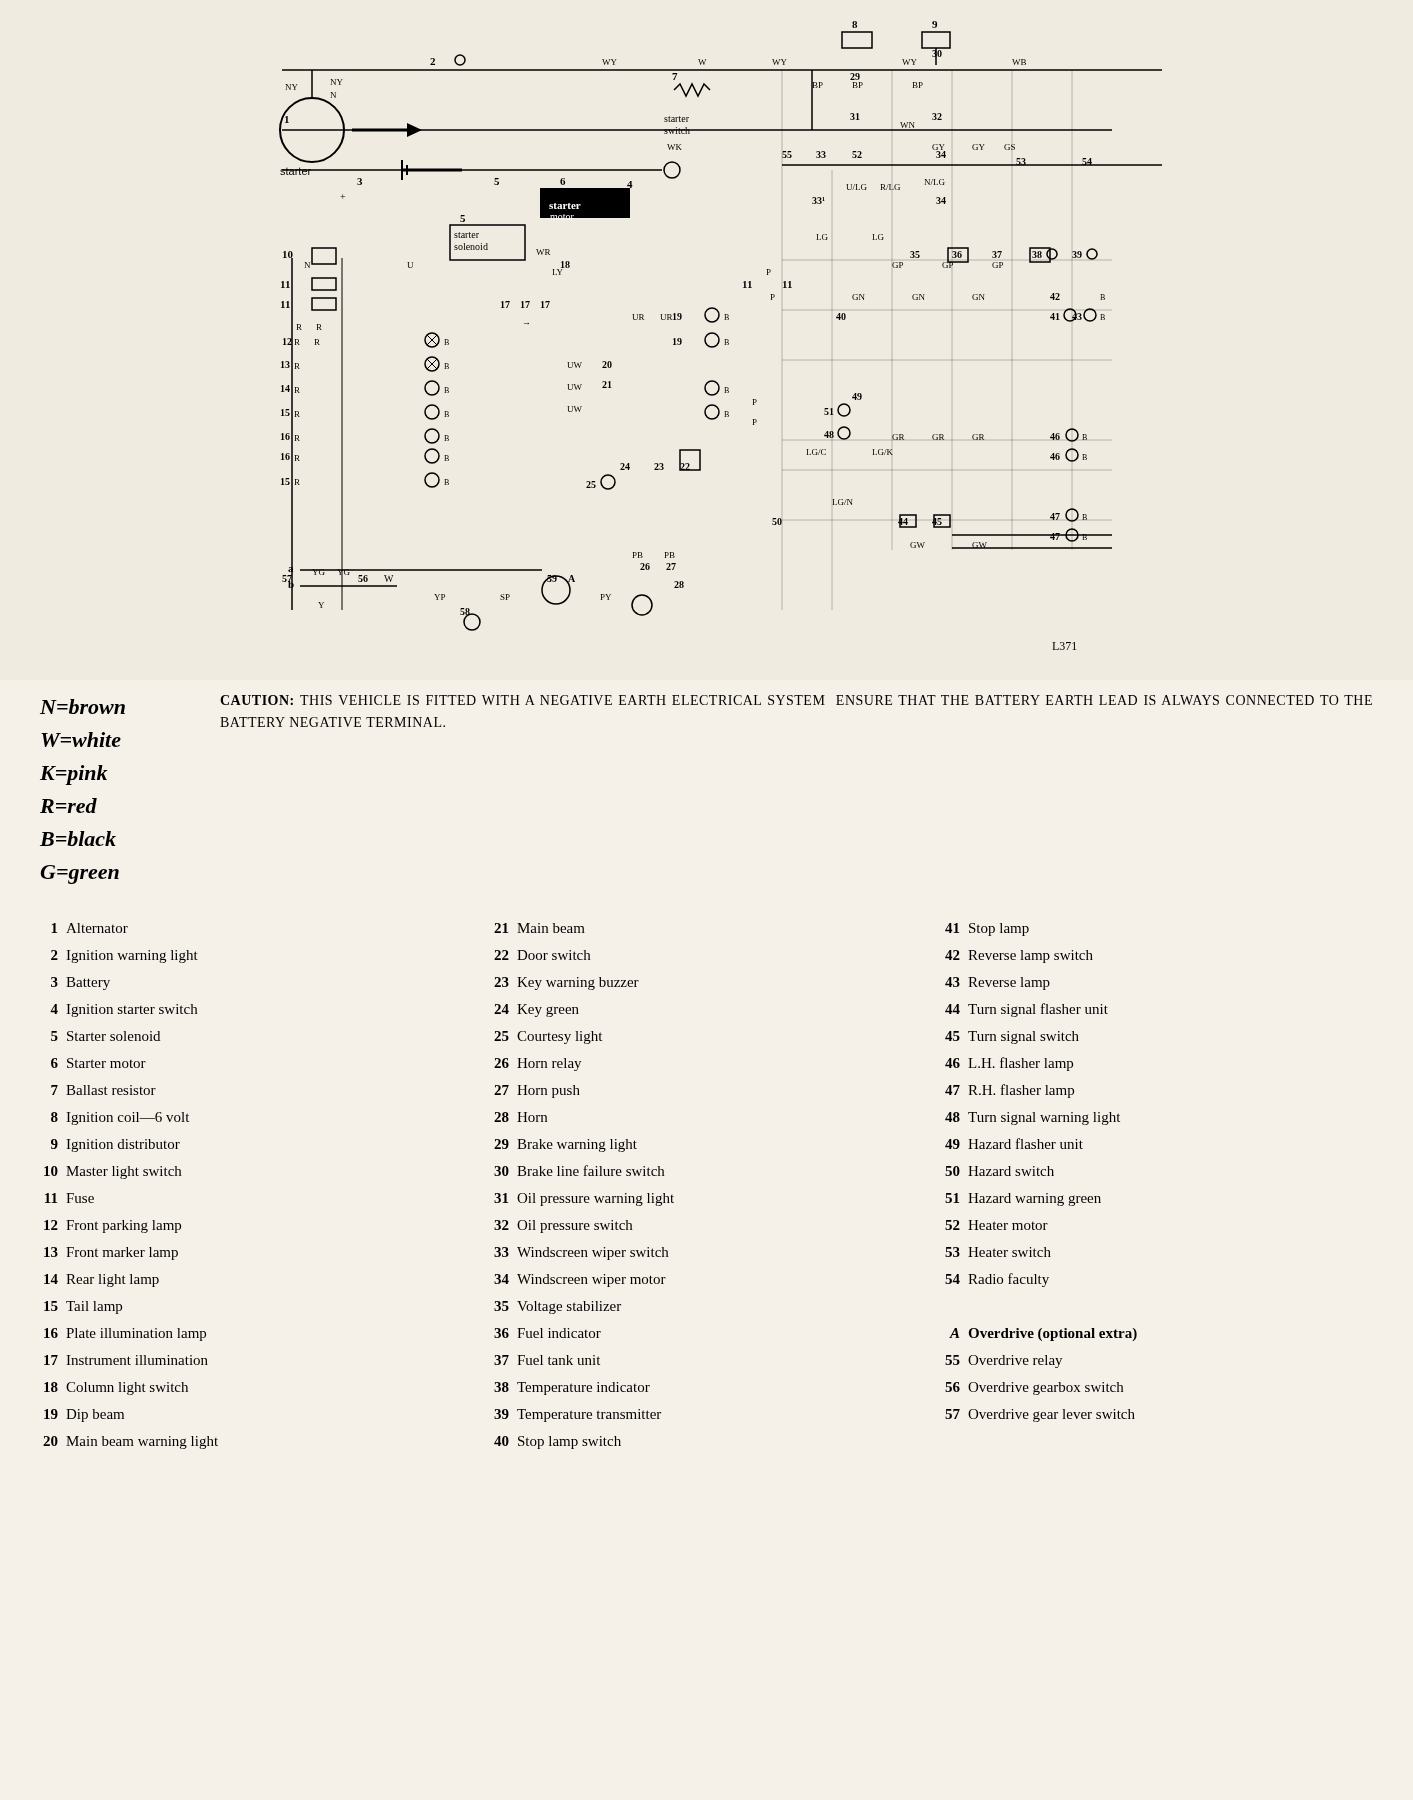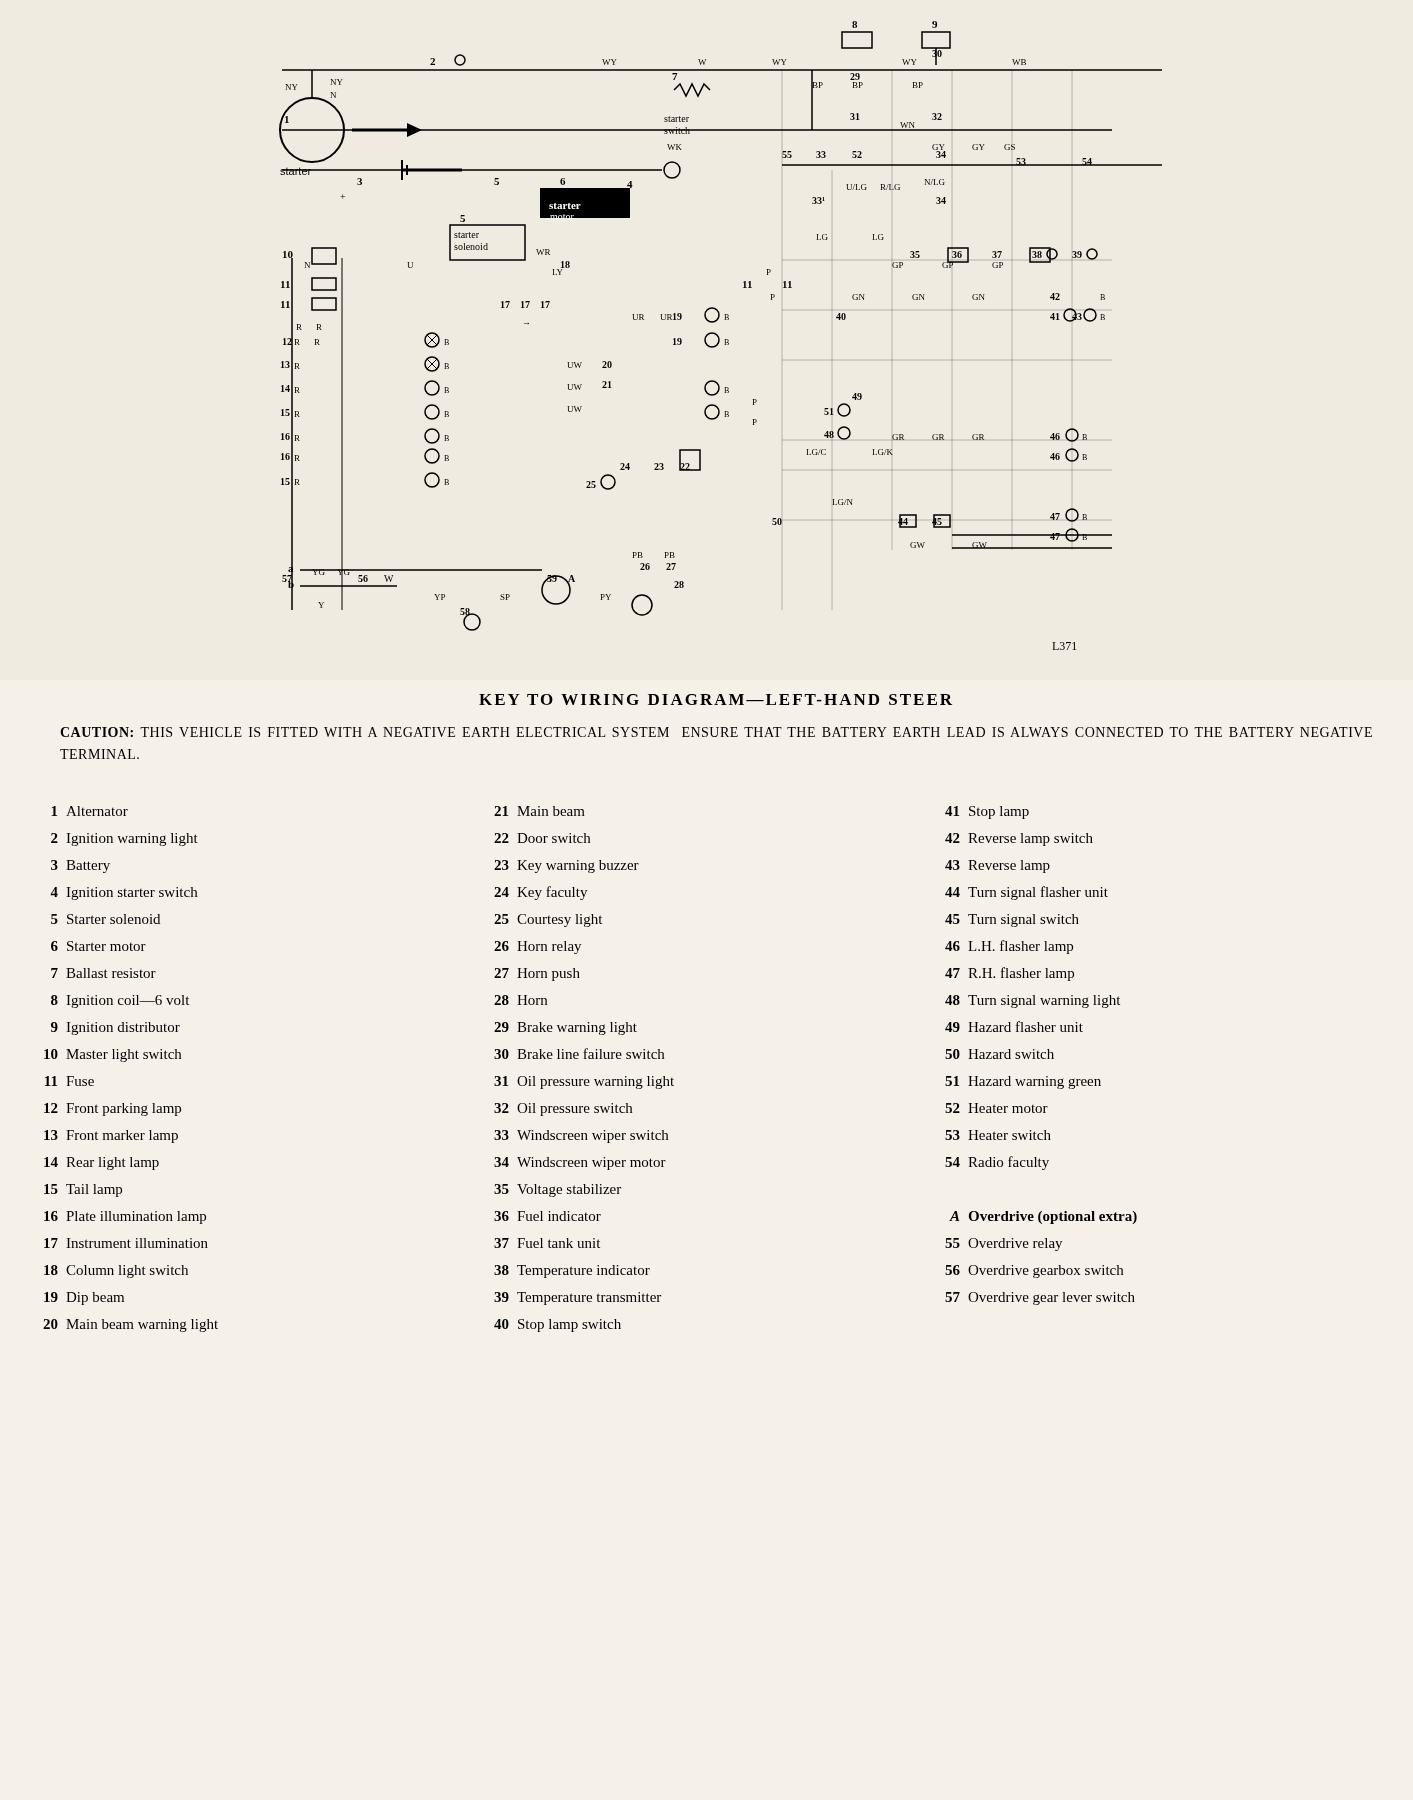--- a/index.html
+++ b/index.html
@@ -494,22 +494,29 @@
 
       <line x1="740" y1="538" x2="900" y2="538" stroke="#000" stroke-width="1.5"></line>
       <line x1="740" y1="525" x2="900" y2="525" stroke="#000" stroke-width="1.5"></line>
     </svg>
   </div>
 
   <div style="position: relative; margin-top: -10px;">
   </div>
 
   <div class="color-key-section">
+    <div class="color-legend">
+      <div class="color-legend-item">N=brown</div>
+      <div class="color-legend-item">W=white</div>
+      <div class="color-legend-item">K=pink</div>
+      <div class="color-legend-item">R=red</div>
+      <div class="color-legend-item">B=black</div>
+      <div class="color-legend-item">G=green</div>
+    </div>
     <div class="key-title-section">
-      <div class="key-title">KEY TO WIRING DIAGRAM—LEFT-HAND STEER</div>
       <div class="caution-text">
         <span class="caution-label">CAUTION: </span><span>THIS VEHICLE IS FITTED WITH A NEGATIVE EARTH ELECTRICAL SYSTEM&nbsp; ENSURE THAT THE BATTERY EARTH LEAD IS ALWAYS CONNECTED TO THE BATTERY NEGATIVE TERMINAL.</span>
       </div>
     </div>
   </div>
 
   <div class="component-list-section">
 
     <div class="component-column">
       <div class="component-item">
@@ -602,21 +609,21 @@
       <div class="component-item">
         <span class="component-num">22</span>
         <span class="component-name">Door switch</span>
       </div>
       <div class="component-item">
         <span class="component-num">23</span>
         <span class="component-name">Key warning buzzer</span>
       </div>
       <div class="component-item">
         <span class="component-num">24</span>
-        <span class="component-name">Key faculty</span>
+        <span class="component-name">Key green</span>
       </div>
       <div class="component-item">
         <span class="component-num">25</span>
         <span class="component-name">Courtesy light</span>
       </div>
       <div class="component-item">
         <span class="component-num">26</span>
         <span class="component-name">Horn relay</span>
       </div>
       <div class="component-item">

